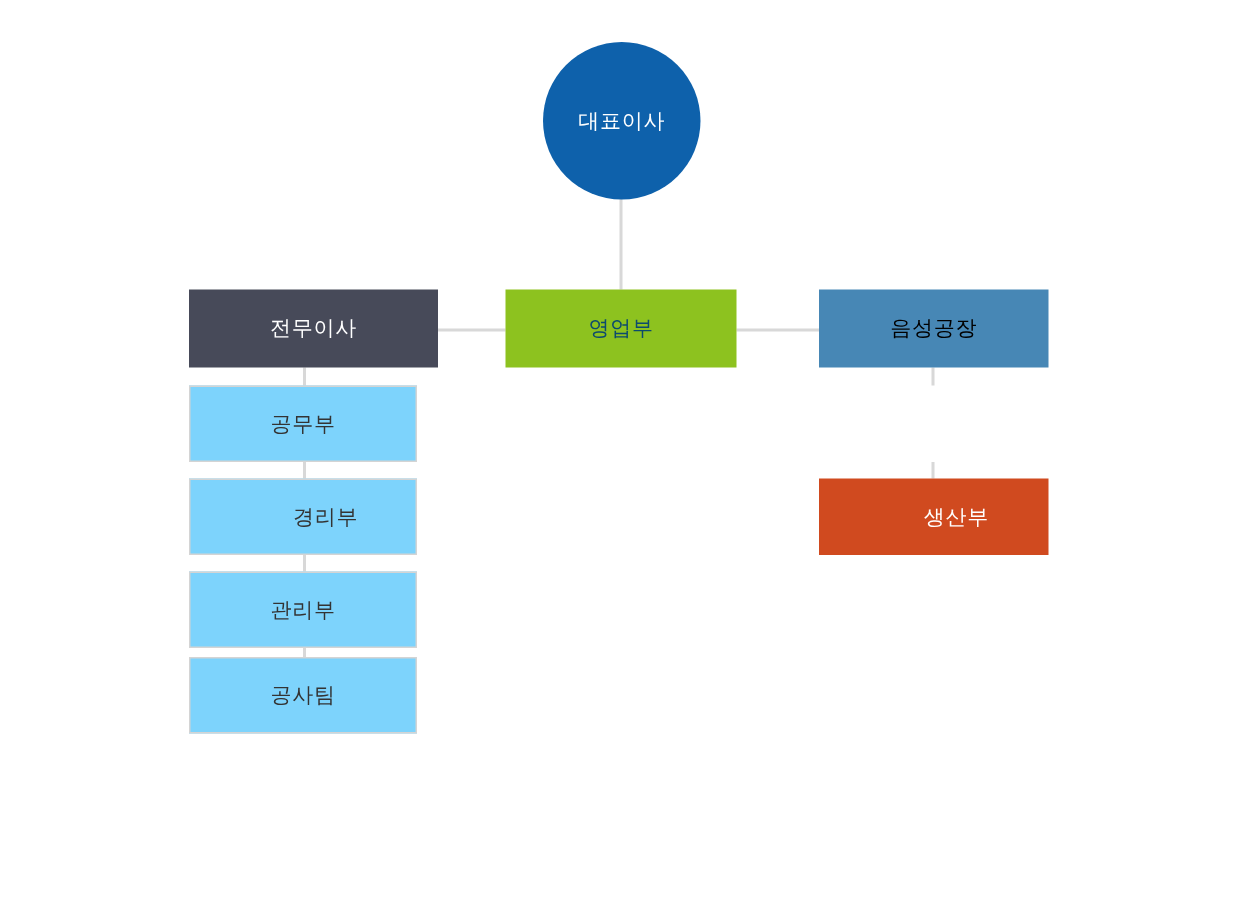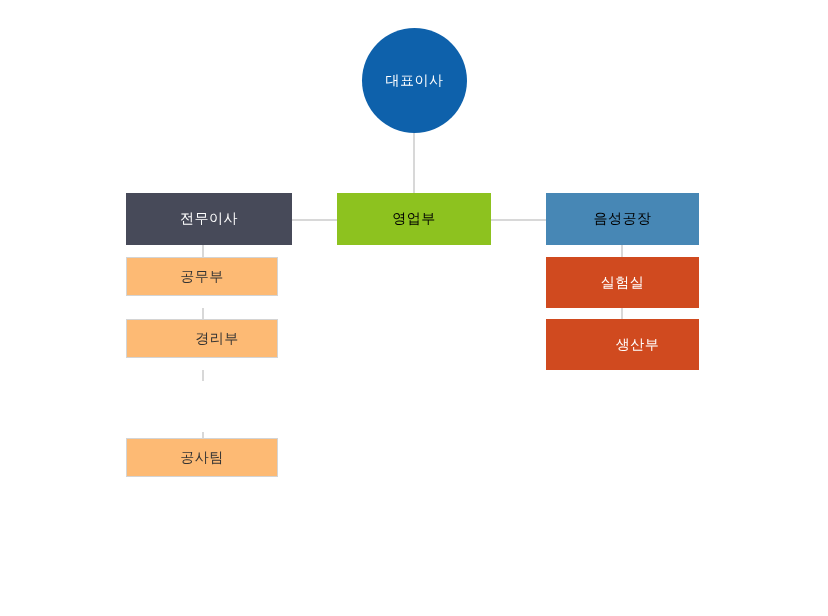--- a/index.html
+++ b/index.html
@@ -40,35 +40,35 @@
     height: 52px;
     background: #474a59;
     color: #ffffff;
   }
   .sales-node {
     left: 337px;
     top: 193px;
     width: 154px;
     height: 52px;
     background: #8dc21f;
-    color: #000000;
+    color: #0c4a6e;
   }
   .factory-node {
     left: 546px;
     top: 193px;
     width: 153px;
     height: 52px;
     background: #4787b5;
     color: #000000;
   }
   .plain-node {
     left: 126px;
     width: 152px;
-    height: 39px;
-    background: #fdba74;
+    height: 51px;
+    background: #7dd3fc;
     border: 1px solid #d4d4d4;
     color: #333333;
   }
   .orange-node {
     left: 546px;
     width: 153px;
     height: 51px;
     background: #d04a1f;
     color: #ffffff;
   }
@@ -118,24 +118,24 @@
   <div class="node factory-node">
     <span>음성공장</span>
   </div>
 
   <div class="node plain-node row-1">
     <span>공무부</span>
   </div>
   <div class="node plain-node row-2">
     <span>경리부</span>
   </div>
+  <div class="node plain-node row-3">
+    <span>관리부</span>
+  </div>
   <div class="node plain-node row-4">
     <span>공사팀</span>
   </div>
 
-  <div class="node orange-node row-1">
-    <span>실험실</span>
-  </div>
   <div class="node orange-node row-2">
     <span>생산부</span>
   </div>
 
 </div>
 
 </body></html>

